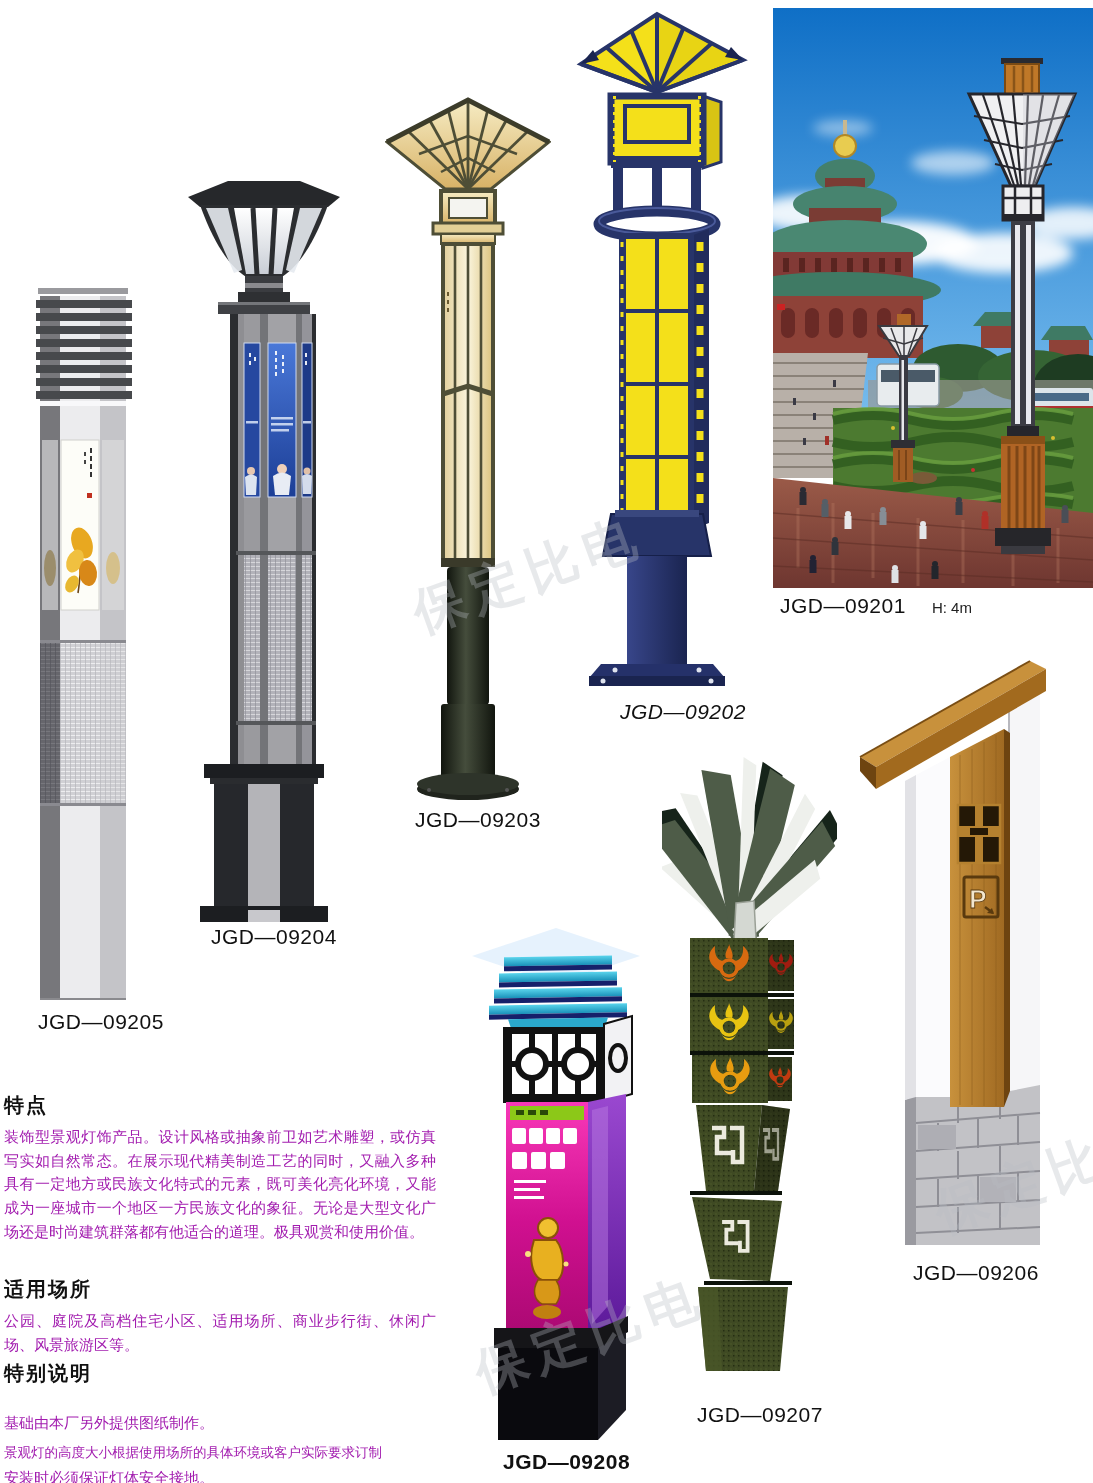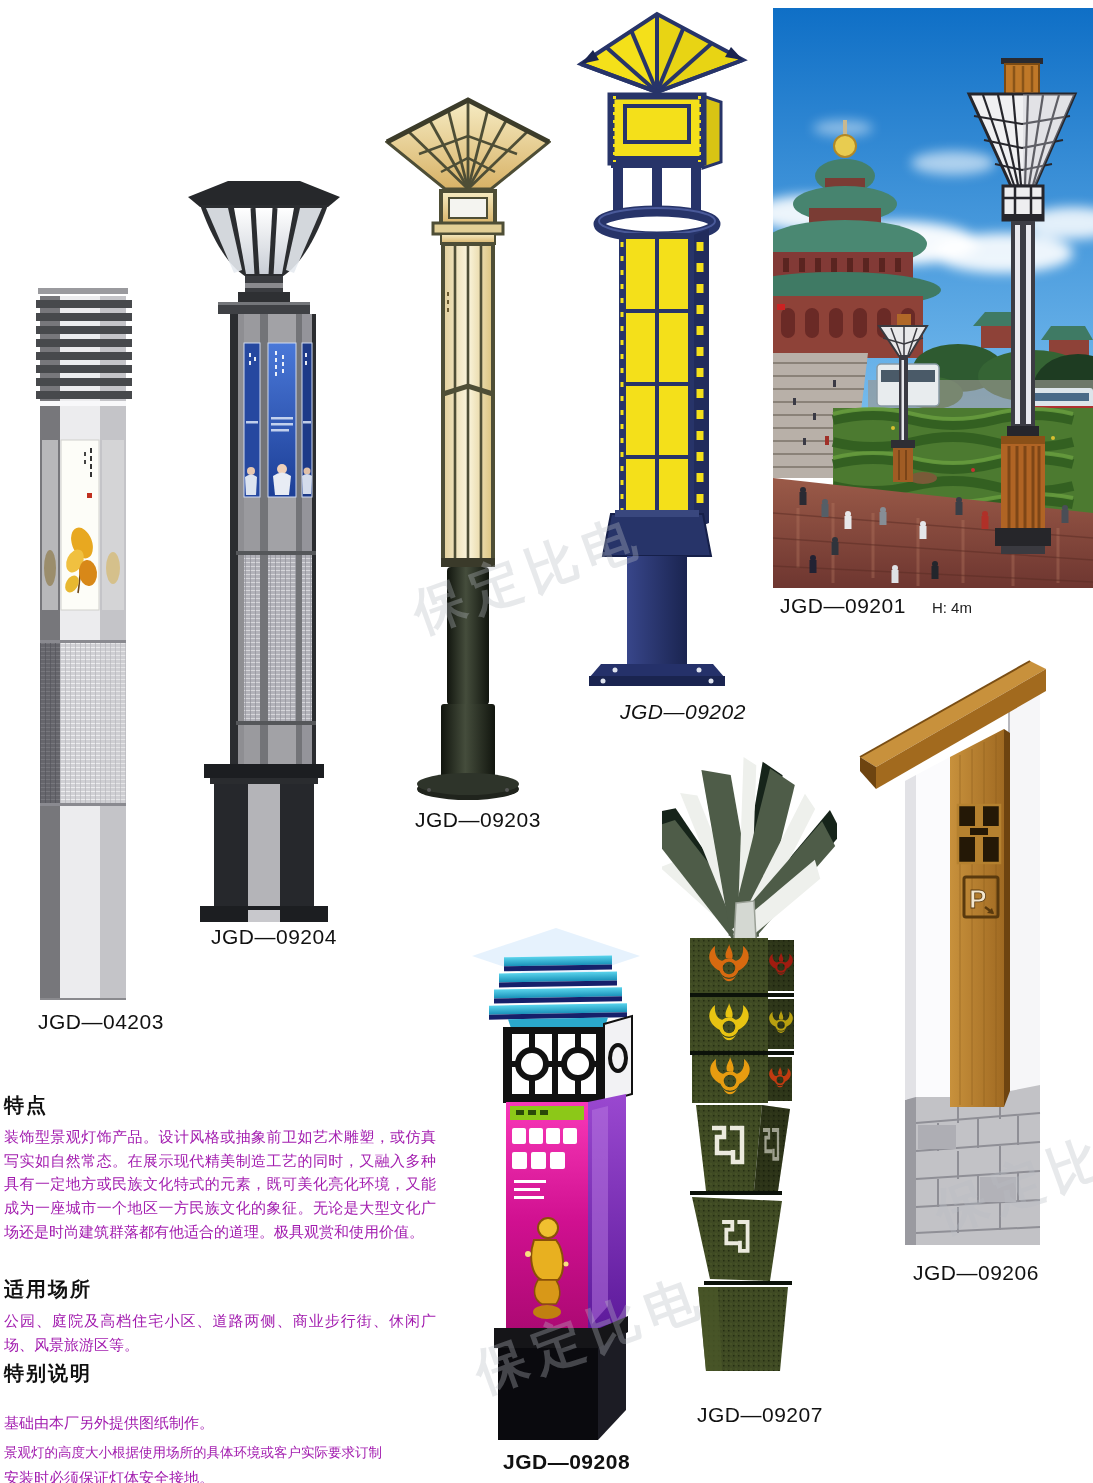--- a/index.html
+++ b/index.html
@@ -74,21 +74,21 @@
       </g>
       <g>
         <rect x="12" y="355" width="20" height="160" fill="url(#m5b)"></rect>
         <rect x="32" y="355" width="40" height="160" fill="url(#m5a)"></rect>
         <rect x="72" y="355" width="26" height="160" fill="url(#m5a)" opacity=".8"></rect>
         <rect x="12" y="352" width="86" height="3" fill="#8a8a90"></rect>
         <rect x="12" y="515" width="86" height="3" fill="#8a8a90"></rect>
       </g>
       <rect x="12" y="710" width="86" height="2" fill="#8a8a8e"></rect>
     </svg>
-    <figcaption class="caption" style="left:10px;top:722px;">JGD—04203</figcaption>
+    <figcaption class="caption" style="left:10px;top:722px;">JGD—09205</figcaption>
   </figure>
 
   <figure style="left:178px;top:175px;width:172px;height:790px;">
     <svg width="172" height="748" viewBox="0 0 172 748">
       <defs>
         <linearGradient id="g4w" x1="0" y1="0" x2="0" y2="1">
             <stop offset="0" stop-color="#ffffff"></stop>
             <stop offset="1" stop-color="#c9ced6"></stop>
           </linearGradient>
         <linearGradient id="g4b" x1="0" y1="0" x2="0" y2="1">
@@ -757,21 +757,21 @@
     <figcaption class="caption" style="left:35px;top:522px;font-weight:bold;">JGD—09208</figcaption>
   </figure>
 
   <section class="txt" style="top:1092px;">
     <h3>特点</h3>
     <p>装饰型景观灯饰产品。设计风格或抽象前卫如艺术雕塑，或仿真写实如自然常态。在展示现代精美制造工艺的同时，又融入多种具有一定地方或民族文化特式的元素，既可美化亮化环境，又能成为一座城市一个地区一方民族文化的象征。无论是大型文化广场还是时尚建筑群落都有他适合的道理。极具观赏和使用价值。</p>
   </section>
 
   <section class="txt" style="top:1276px;">
     <h3>适用场所</h3>
-    <p>公园、庭院及高档住宅小区、道路两侧、商业步行街、休闲广场、风景旅游区等。</p>
+    <p>公园、庭院及高档住宅小区、适用场所、商业步行街、休闲广场、风景旅游区等。</p>
   </section>
 
   <section class="txt" style="top:1360px;">
     <h3>特别说明</h3>
     <p style="margin-top:24px;">基础由本厂另外提供图纸制作。</p>
     <p class="small" style="margin-top:7px;">景观灯的高度大小根据使用场所的具体环境或客户实际要求订制</p>
     <p class="red" style="margin-top:3px;">安装时必须保证灯体安全接地。</p>
   </section>
 
   <span class="wm" style="left:408px;top:540px;">保定比电</span>

